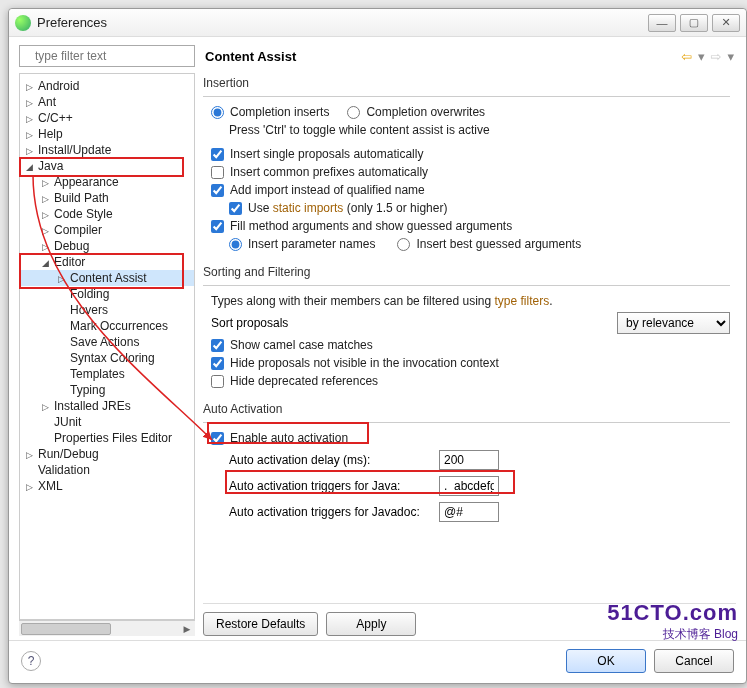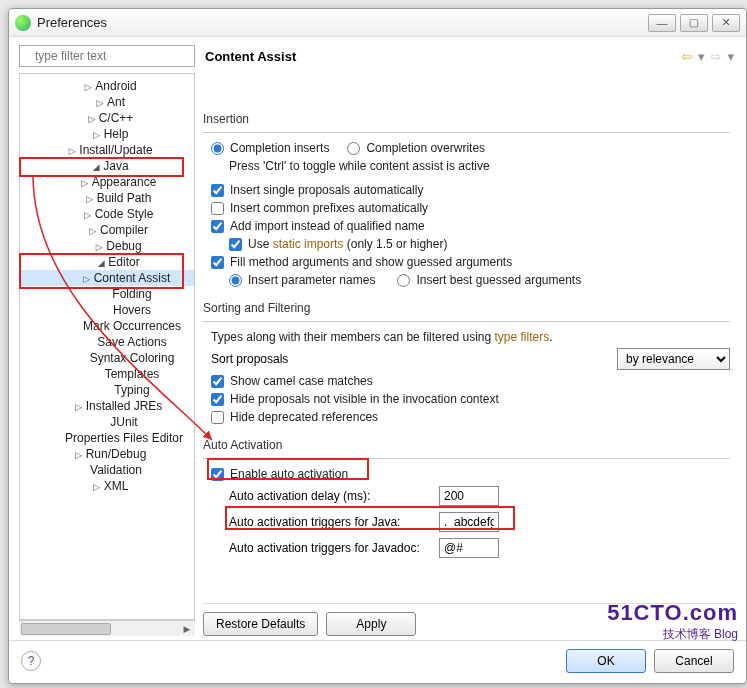--- a/index.html
+++ b/index.html
@@ -7,35 +7,35 @@
   .window { width: 739px; height: 676px; background: #fff; border: 1px solid #999; border-radius: 4px; box-shadow: 0 2px 8px rgba(0,0,0,.3); display:flex; flex-direction:column; position:relative; }
   .titlebar { height: 28px; display:flex; align-items:center; padding: 0 6px; border-bottom:1px solid #ddd; background:linear-gradient(#fdfdfd,#f0f0f0); border-radius:4px 4px 0 0; }
   .titlebar .icon { width:16px; height:16px; border-radius:50%; background:radial-gradient(circle at 30% 30%, #9f6, #3a6); margin-right:6px; }
   .titlebar .title { flex:1; font-size:13px; color:#222; }
   .winbtns { display:flex; gap:4px; }
   .winbtn { width:28px; height:18px; border:1px solid #aaa; background:linear-gradient(#fff,#ddd); border-radius:2px; display:flex; align-items:center; justify-content:center; color:#555; font-size:11px; }
   .body { flex:1; display:flex; flex-direction:column; padding: 8px 10px 4px 10px; overflow:hidden; }
   .split { flex:1; display:flex; gap:8px; overflow:hidden; }
   .leftpane { width:176px; display:flex; flex-direction:column; }
   .filter { height:22px; border:1px solid #aaa; padding:2px 15px; color:#888; background:#fff; }
-  .tree { flex:1; border:1px solid #ccc; margin-top:6px; overflow:auto; background:#fff; padding:4px 0; position:relative;text-align:center; }
+  .tree { flex:1; border:1px solid #ccc; margin-top:6px; overflow:auto; background:#fff; padding:4px 0; position:relative; }
   .node { white-space:nowrap; padding:1px 0; color:#222; cursor:default; }
   .node .tw { display:inline-block; width:10px; height:10px; margin-right:2px; color:#555; font-size:9px; }
   .node.sel { background:#cfe6fc; }
   .ind0 { padding-left:6px; } .ind1 { padding-left:22px; } .ind2 { padding-left:38px; }
   .hscroll { height:16px; border-top:1px solid #ccc; background:#f0f0f0; position:relative; }
   .hscroll .thumb { position:absolute; left:2px; top:2px; width:90px; height:12px; background:#cfcfcf; border:1px solid #aaa; border-radius:2px; }
   .hscroll .arr { position:absolute; top:0; width:16px; height:16px; display:flex; align-items:center; justify-content:center; font-size:9px; color:#666; }
   .hscroll .arrL { left:0; } .hscroll .arrR { right:0; }
   .rightpane { flex:1; border-left:0; display:flex; flex-direction:column; overflow:hidden; }
   .heading { display:flex; align-items:center; padding:4px 2px 10px 2px; }
   .heading h1 { font-size:13px; font-weight:bold; margin:0; flex:1; color:#000; }
   .navicons { display:flex; gap:6px; color:#c90; }
   .navicons span { font-size:13px; }
-  .content { flex:1; overflow:auto; padding: 0 6px 6px 0; margin-top: 36px;}
+  .content { flex:1; overflow:auto; padding: 0 6px 6px 0;}
   .group { margin-bottom:12px; }
   .group-title { color:#333; margin:2px 0 6px 0; }
   .group-box { border-top:1px solid #ccc; padding-top:6px; }
   .row { display:flex; align-items:center; gap:6px; padding:2px 0 2px 8px; color:#222; }
   .indent { padding-left:26px; }
   input[type=checkbox], input[type=radio] { accent-color:#2b78d7; margin:0; }
   .ctrl-tip { padding:2px 0 8px 26px; color:#222; }
   a.inline { color:#a16207; }
   .sortline { display:flex; align-items:center; padding:2px 0 2px 8px; }
   .sortline label { flex:1; }

